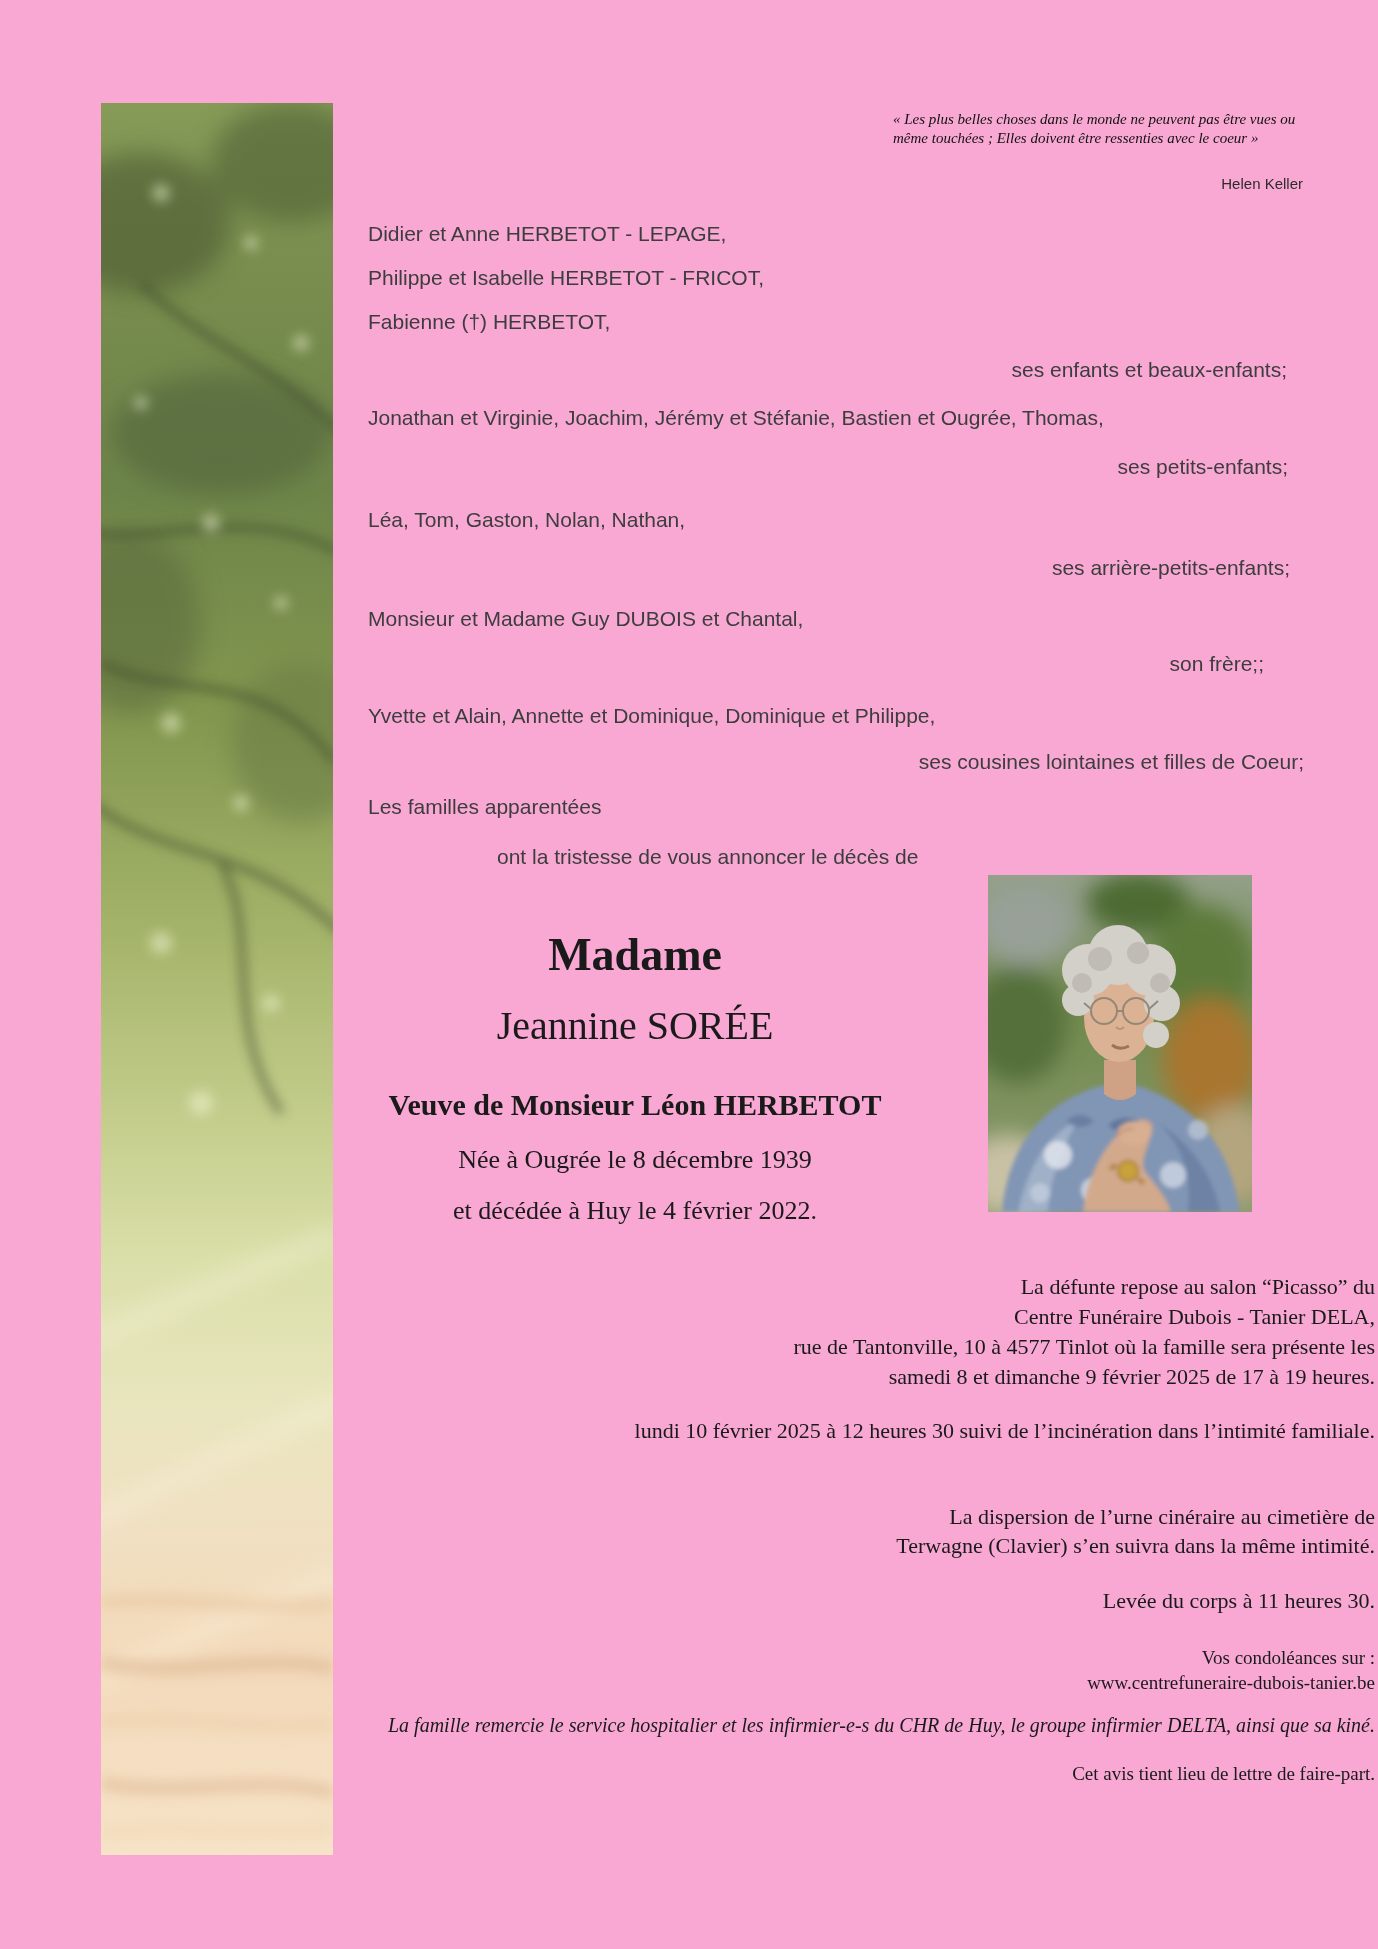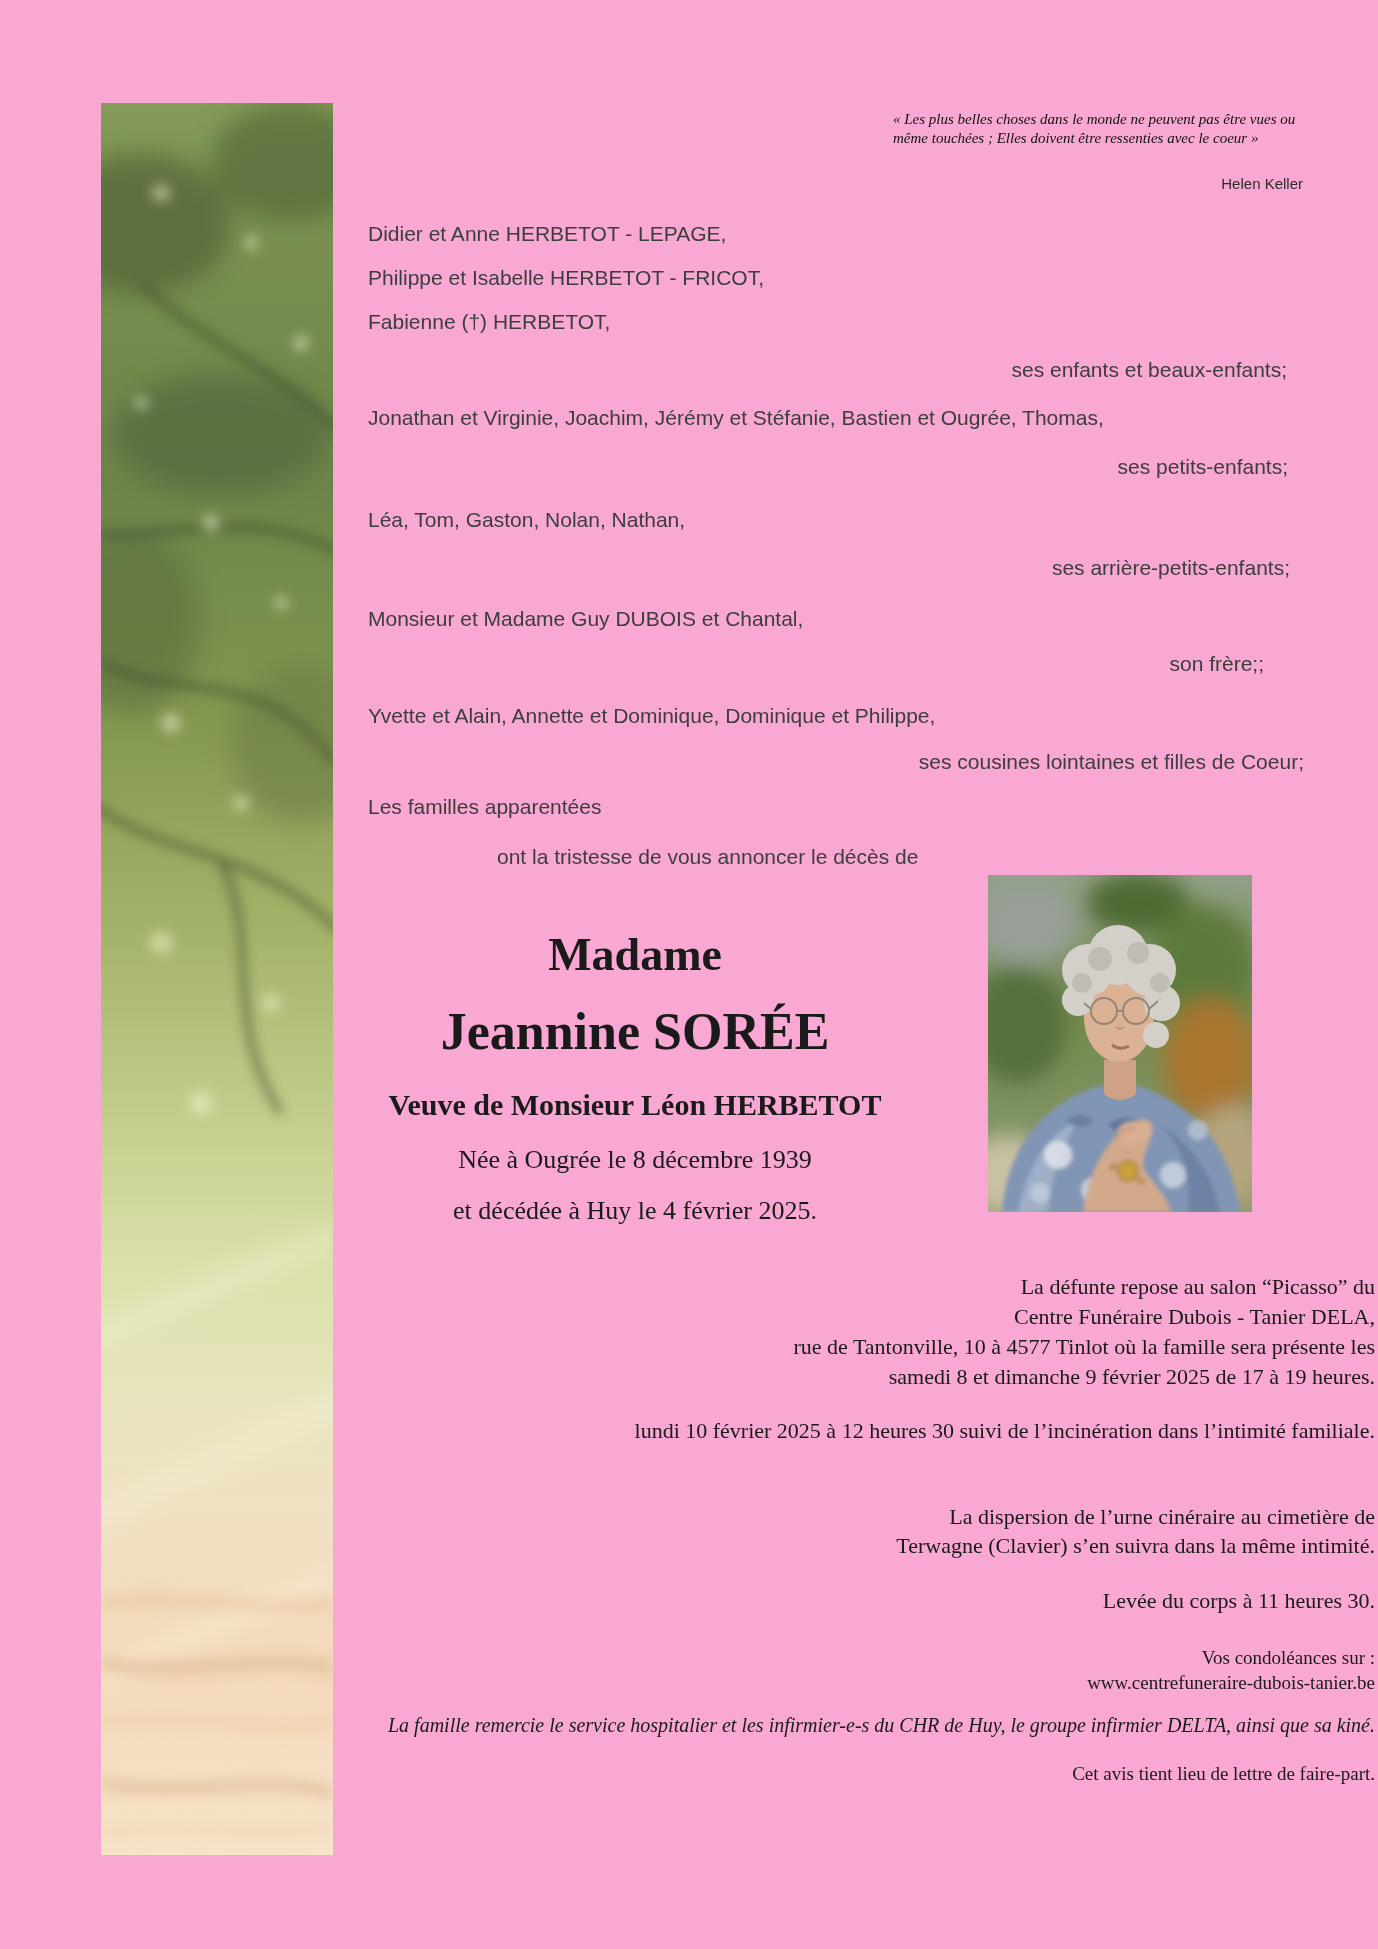--- a/index.html
+++ b/index.html
@@ -43,21 +43,21 @@
 
   .intro-line {
     position:absolute; left:497px; top:845px;
     font-family:"Liberation Sans", sans-serif;
     font-size:21px; color:#3d3d3d; white-space:nowrap;
   }
 
   
   .title-block { position:absolute; left:290px; width:690px; text-align:center; }
   .t-madame { top:928px;  font-size:46px; font-weight:bold; }
-  .t-name   { top:1002px; font-size:52px; font-weight:bold; }
+  .t-name   { top:1002px; font-size:40px; font-weight:normal; }
   .t-veuve  { top:1088px; font-size:30px; font-weight:bold; }
   .t-birth  { top:1145px; font-size:26px; }
   .t-death  { top:1196px; font-size:26px; }
 
   
   .portrait {
     position:absolute; left:988px; top:875px;
     width:264px; height:337px; overflow:hidden;
   }
   .portrait svg { display:block; width:100%; height:100%; }
@@ -164,21 +164,21 @@
   <div class="fam left" style="top:704px">Yvette et Alain, Annette et Dominique, Dominique et Philippe,</div>
   <div class="fam right" style="top:750px; right:74px">ses cousines lointaines et filles de Coeur;</div>
   <div class="fam left" style="top:795px">Les familles apparentées</div>
 
   <div class="intro-line">ont la tristesse de vous annoncer le décès de</div>
 
   <div class="title-block t-madame">Madame</div>
   <div class="title-block t-name">Jeannine SORÉE</div>
   <div class="title-block t-veuve">Veuve de Monsieur Léon HERBETOT</div>
   <div class="title-block t-birth">Née à Ougrée le 8 décembre 1939</div>
-  <div class="title-block t-death">et décédée à Huy le 4 février 2025.</div>
+  <div class="title-block t-death">et décédée à Huy le 4 février 2022.</div>
 
   <div class="portrait">
     <svg viewBox="0 0 264 337" preserveAspectRatio="none">
       <defs>
         <linearGradient id="gPort" x1="0" y1="0" x2="0" y2="1">
           <stop offset="0" stop-color="#93a089"></stop>
           <stop offset="0.4" stop-color="#718a4e"></stop>
           <stop offset="1" stop-color="#8c9a70"></stop>
         </linearGradient>
         <filter id="pBlur" x="-40%" y="-40%" width="180%" height="180%">

